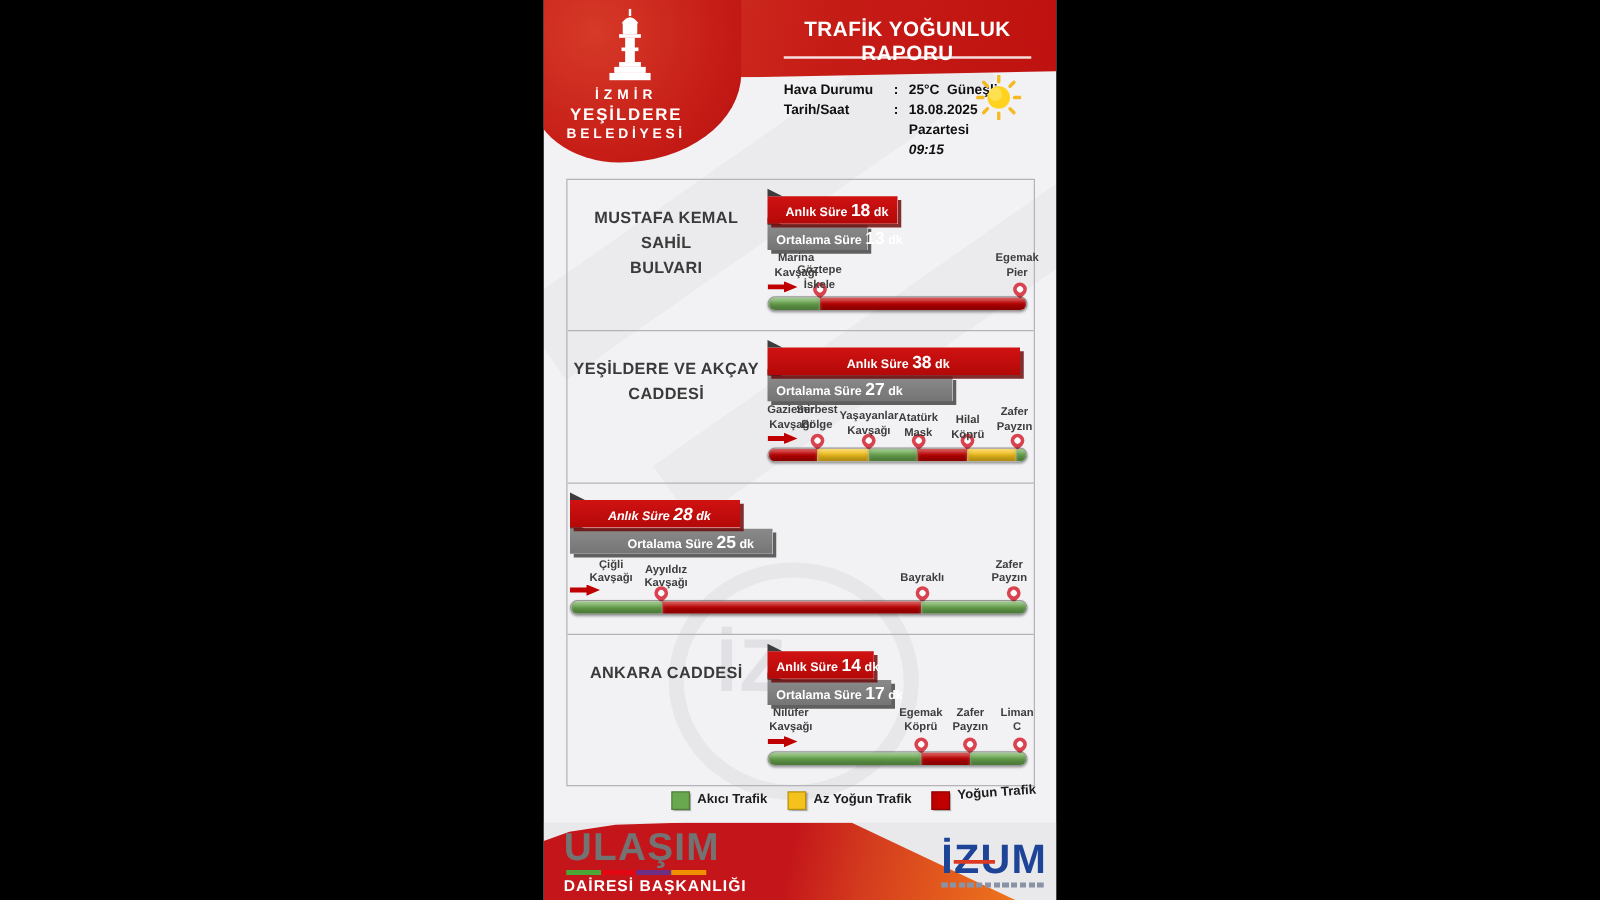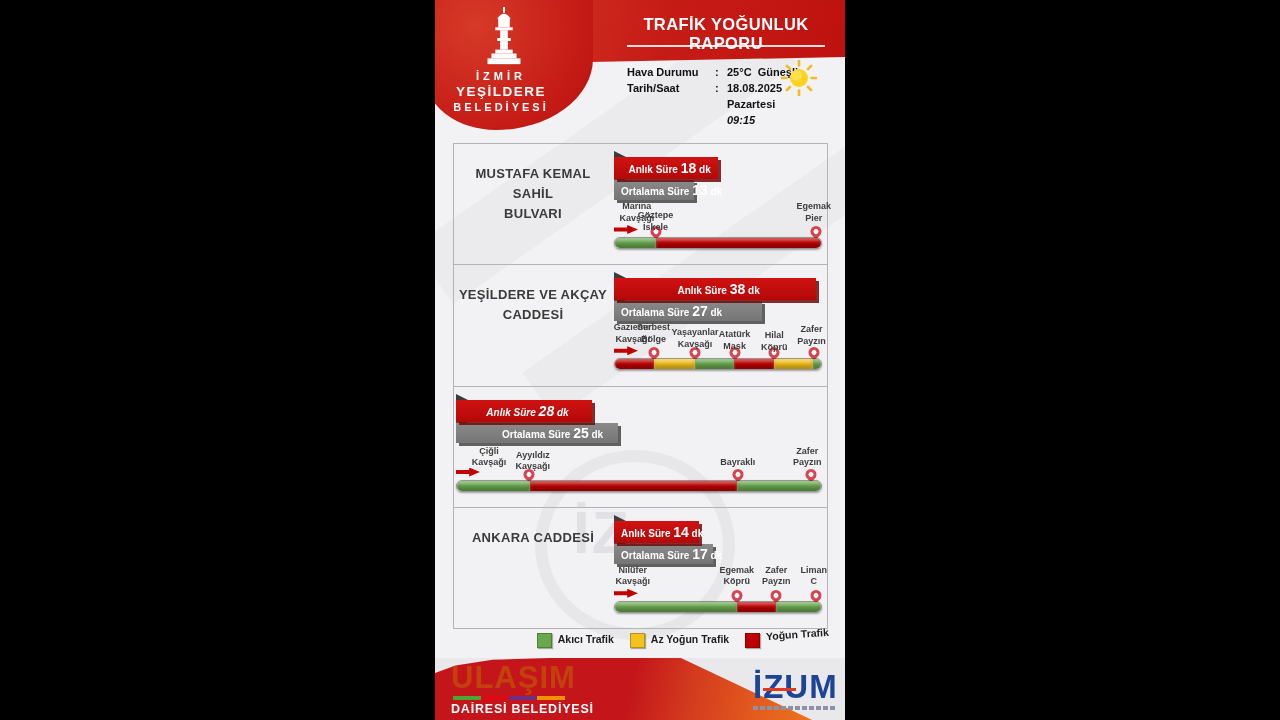--- a/index.html
+++ b/index.html
@@ -74,21 +74,21 @@
   .legend-item{display:flex;align-items:flex-start;gap:6px;}
   .legend-swatch{width:15px;height:15px;border:1px solid rgba(0,0,0,.25);box-shadow:1px 1px 1px rgba(0,0,0,.3);}
   .legend-label{font-size:10.5px;font-weight:bold;color:#1c1c1c;white-space:nowrap;}
   .legend-item:last-child .legend-label{transform:translateY(-5px) rotate(-4deg);}
 
   
   .footer{position:absolute;left:0;bottom:0;width:410px;height:62px;background:#e9e9ec;}
   .footer-red{position:absolute;inset:0;
     background:linear-gradient(102deg,#c4161a 0%,#c4161a 48%,#d33a1e 62%,#e55e1d 80%,#ee7c1f 96%);
     clip-path:polygon(0 24%,5% 12%,14% 3%,28% 0,60% 0,92% 100%,0 100%);}
-  .dept-title{position:absolute;left:16px;top:2px;font-size:31px;font-weight:bold;color:#c2410c;letter-spacing:1px;}
+  .dept-title{position:absolute;left:16px;top:2px;font-size:31px;font-weight:bold;color:#737373;letter-spacing:1px;}
   .dept-stripes{position:absolute;left:18px;top:38px;width:112px;height:4px;display:flex;}
   .dept-stripes span{flex:1;}
   .dept-subtitle{position:absolute;left:16px;top:44px;font-size:12.5px;font-weight:bold;color:#fff;letter-spacing:.8px;}
   .izum{position:absolute;left:318px;top:12px;width:82px;text-align:center;}
   .izum-text{position:relative;display:inline-block;font-size:33px;font-weight:bold;color:#1d4496;letter-spacing:1px;line-height:1;}
   .izum-strike{position:absolute;left:12%;top:46%;width:40%;height:3px;background:#dd3a22;}
   .izum-sub{margin-top:3px;height:4px;width:100%;
     background:repeating-linear-gradient(90deg,#8a93a6 0 5px,transparent 5px 7px);}
 </style>
 </head>
@@ -373,21 +373,21 @@
 
     <div class="footer">
       <div class="footer-red"></div>
       <div class="dept-title">ULAŞIM</div>
       <div class="dept-stripes">
         <span style="background:#4aa635"></span>
           <span style="background:#e30613"></span>
         <span style="background:#6d2f86"></span>
           <span style="background:#f29100"></span>
       </div>
-      <div class="dept-subtitle">DAİRESİ BELEDİYESİ</div>
+      <div class="dept-subtitle">DAİRESİ BAŞKANLIĞI</div>
       <div class="izum">
         <span class="izum-text">İZUM</span>
         <span class="izum-strike"></span>
         <div class="izum-sub"></div>
       </div>
     </div>
 
   </div>
 </div>
 

